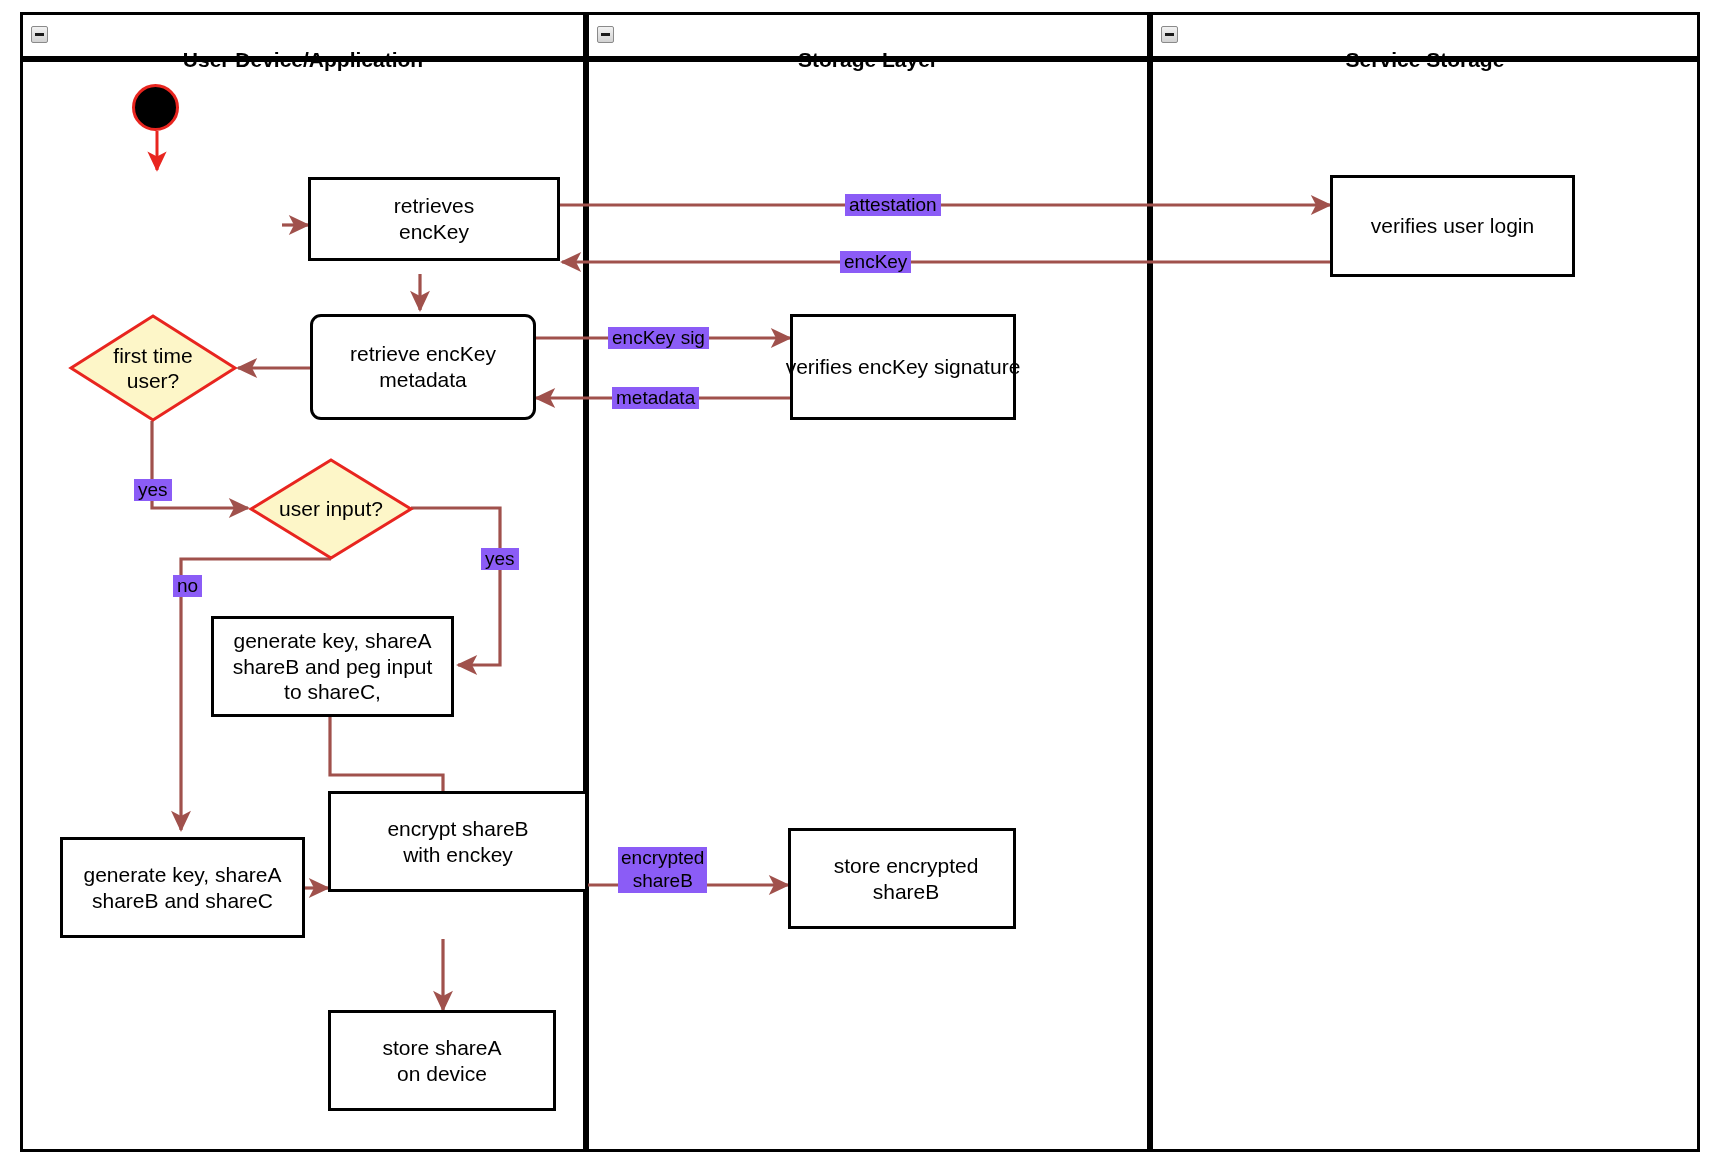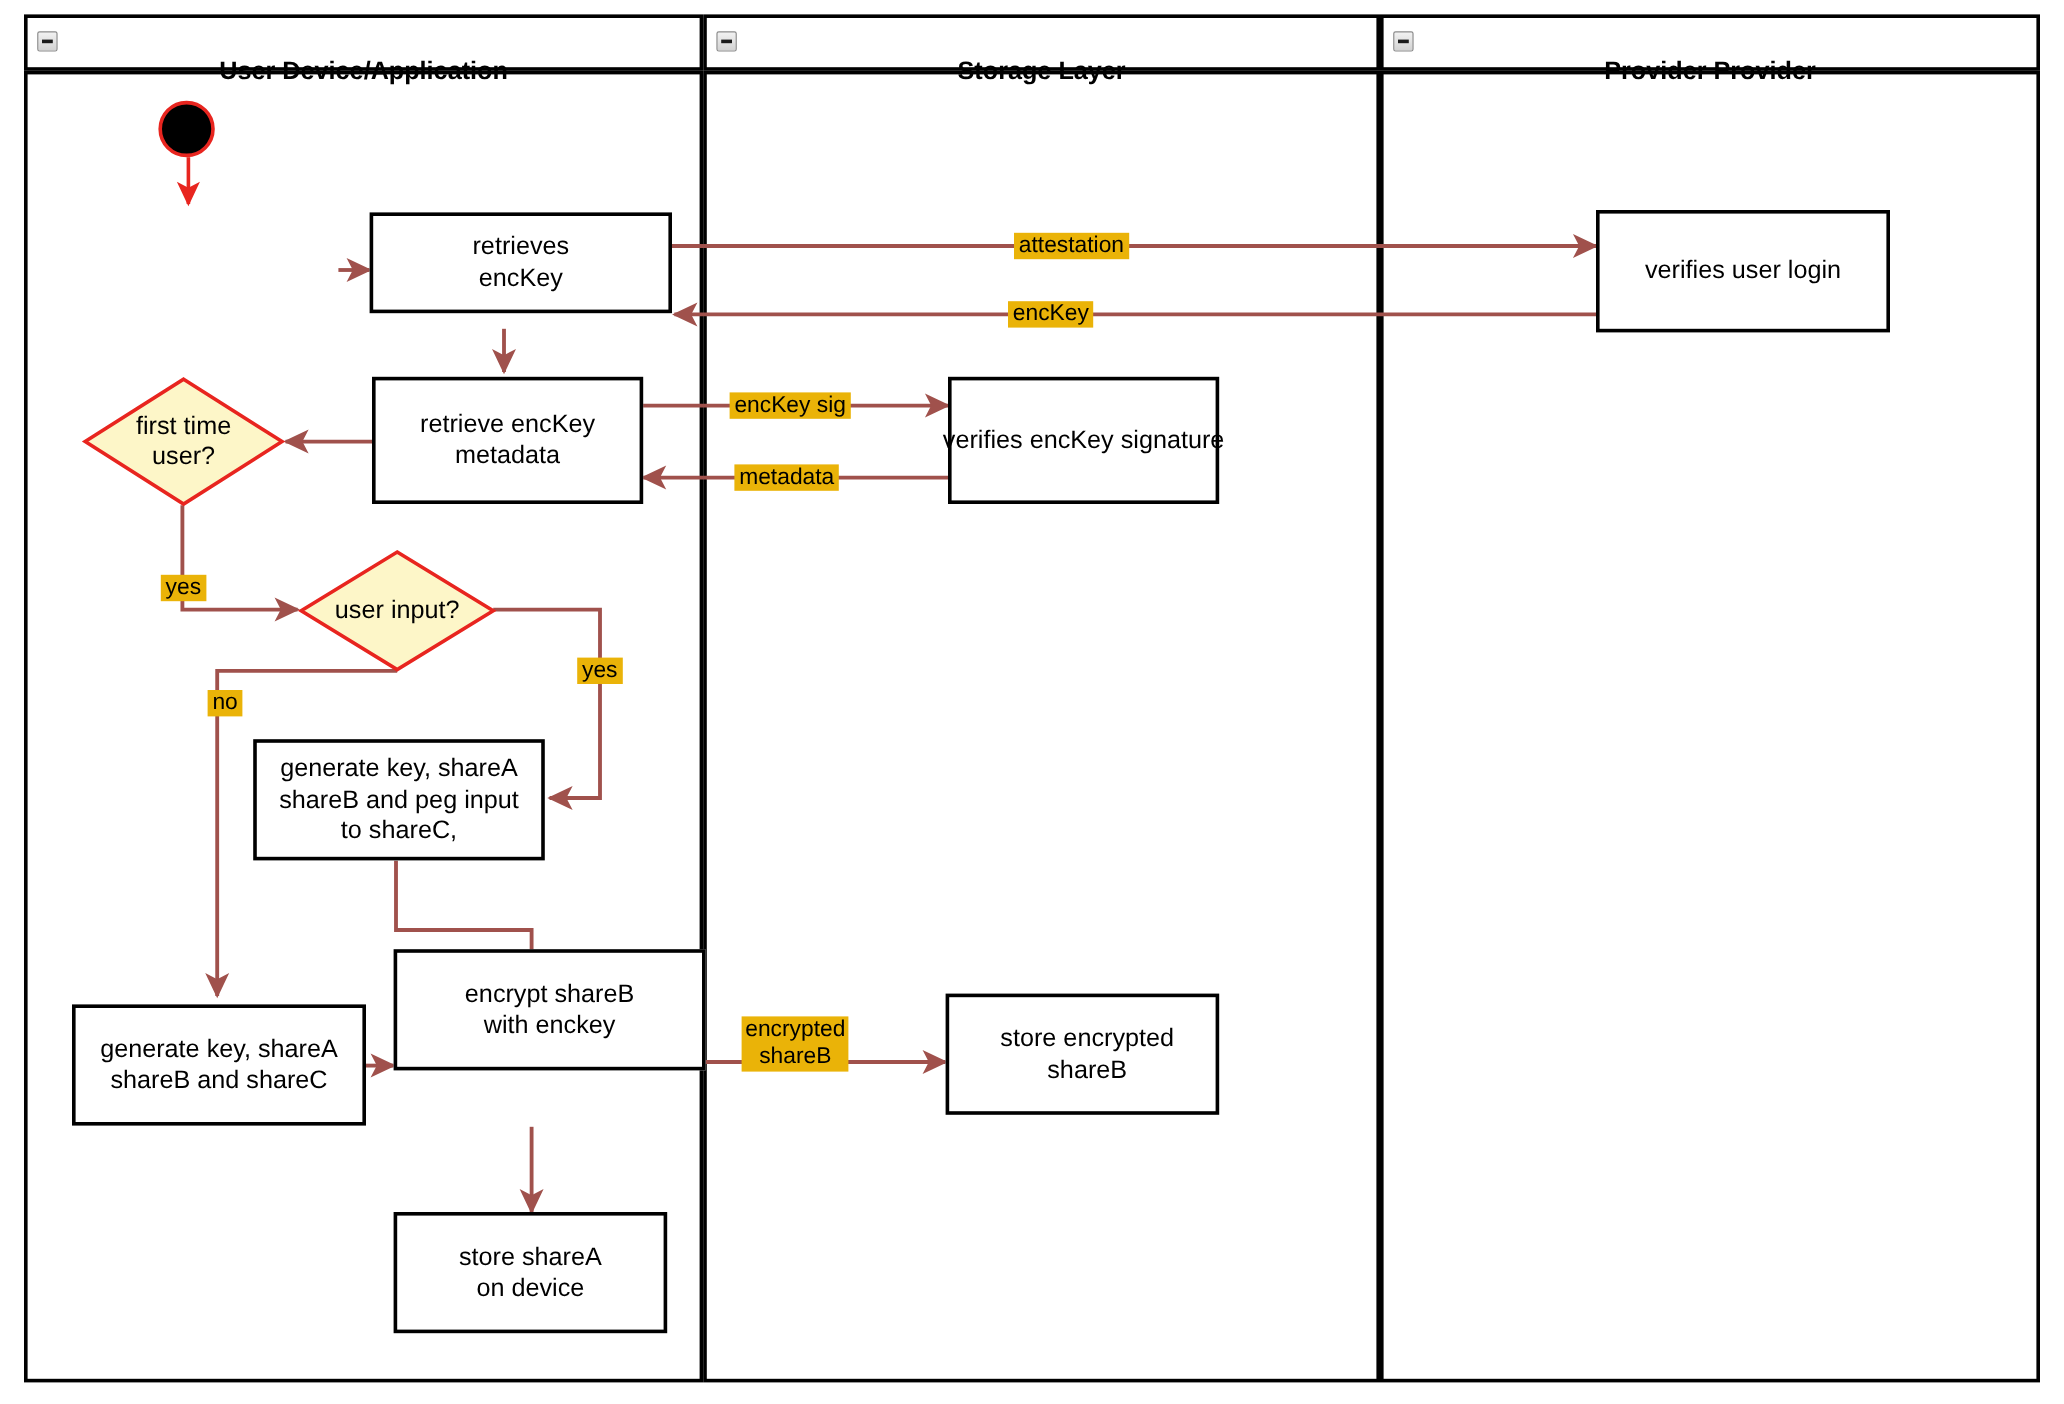--- a/index.html
+++ b/index.html
@@ -22,21 +22,21 @@
   .node.overflow{overflow:visible;white-space:nowrap;}
 
   .diamond-wrap{position:absolute;display:flex;align-items:center;justify-content:center;}
   .diamond-wrap svg{position:absolute;left:0;top:0;}
   .diamond-label{position:relative;z-index:2;text-align:center;font-size:21px;color:#000;line-height:1.2;
                  white-space:pre-line;}
 
   .start-node{position:absolute;border-radius:50%;background:#000;box-sizing:border-box;
               border:3px solid #e8251f;}
 
-  .edge-label{position:absolute;font-size:19px;color:#000;background:#eab308;padding:0 4px;
+  .edge-label{position:absolute;font-size:19px;color:#000;background:#8b5cf6;padding:0 4px;
               white-space:nowrap;line-height:1.15;text-align:center;}
   .edge-label.two{padding:0 3px;}
 </style>
 </head>
 <body>
 
 <div id="canvas">
 
   <div class="lane-head" style="left:20px;top:12px;width:566px;height:47px;">
     <span class="lane-title">User Device/Application</span>
@@ -46,21 +46,21 @@
     </div>
 
   <div class="lane-head" style="left:586px;top:12px;width:564px;height:47px;">
     <span class="lane-title">Storage Layer</span>
   </div>
   <div class="collapse-icon" style="left:597px;top:26px;">
       <i></i>
     </div>
 
   <div class="lane-head" style="left:1150px;top:12px;width:550px;height:47px;">
-    <span class="lane-title">Provider Provider</span>
+    <span class="lane-title">Service Storage</span>
   </div>
   <div class="collapse-icon" style="left:1161px;top:26px;">
       <i></i>
     </div>
 
   <div class="lane-frame" style="left:20px;top:59px;width:566px;height:1093px;"></div>
   <div class="lane-frame" style="left:586px;top:59px;width:564px;height:1093px;"></div>
   <div class="lane-frame" style="left:1150px;top:59px;width:550px;height:1093px;"></div>
 
   <svg id="wires" viewBox="0 0 1720 1170">
@@ -110,21 +110,21 @@
   </svg>
 
   <div class="start-node" style="left:132px;top:84px;width:47px;height:47px;"></div>
 
 
   <div class="node" style="left:308px;top:177px;width:252px;height:84px;">retrieves
 encKey</div>
 
   <div class="node" style="left:1330px;top:175px;width:245px;height:102px;">verifies user login</div>
 
-  <div class="node" style="left:310px;top:314px;width:226px;height:106px;">retrieve encKey
+  <div class="node" style="left:310px;top:314px;width:226px;height:106px;border-radius:11px;">retrieve encKey
 metadata</div>
 
   <div class="node overflow" style="left:790px;top:314px;width:226px;height:106px;">verifies encKey signature</div>
 
   <div class="diamond-wrap" style="left:248px;top:457px;width:166px;height:104px;">
     <svg width="166" height="104" viewBox="0 0 166 104">
       <polygon points="83,3 163,52 83,101 3,52" fill="#fdf6c8" stroke="#e8251f" stroke-width="3"></polygon>
     </svg>
     <span class="diamond-label">user input?</span>
   </div>

